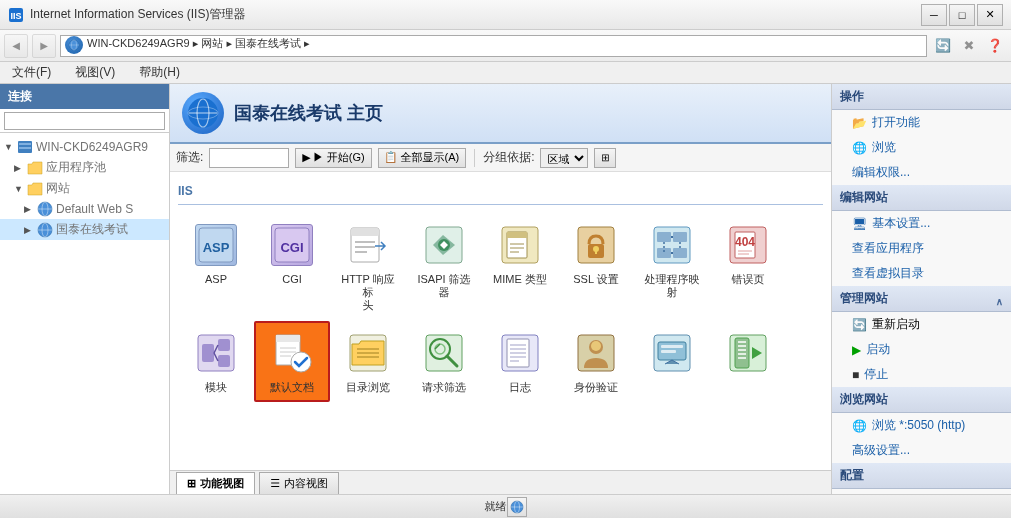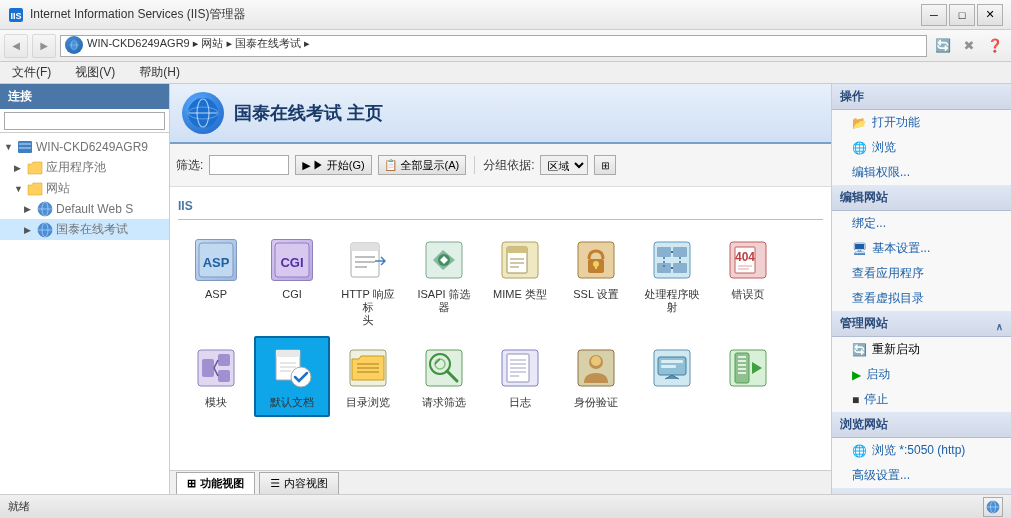--- a/index.html
+++ b/index.html
@@ -159,21 +159,21 @@
       width: 42px; height: 42px;
       border-radius: 50%;
       background: radial-gradient(circle at 35% 30%, #5aabff, #1a60c0);
       display: flex; align-items: center; justify-content: center;
       font-size: 20px;
     }
     .content-header-title { font-size: 18px; color: #1a3a6a; font-weight: bold; }
 
     
     .filter-bar {
-      height: 43px;
+      height: 28px;
       background: #f5f5f5;
       border-bottom: 1px solid #ddd;
       display: flex;
       align-items: center;
       padding: 0 6px;
       gap: 6px;
     }
     .filter-label { font-size: 12px; color: #333; }
     .filter-input {
       height: 20px;
@@ -234,21 +234,21 @@
       width: 76px;
       display: flex;
       flex-direction: column;
       align-items: center;
       padding: 6px 4px;
       cursor: pointer;
       border: 2px solid transparent;
       border-radius: 2px;
       gap: 4px;
     }
-    .icon-item.highlighted { border: 2px solid #0369a1; background: #0ea5e9; }
+    .icon-item.highlighted { border: 2px solid #b91c1c; background: #f97316; }
     .icon-img {
       width: 48px; height: 48px;
       display: flex; align-items: center; justify-content: center;
       position: relative;
     }
     .icon-label { font-size: 11px; color: #333; text-align: center; line-height: 1.2; }
 
     
     .asp-icon {
       width: 42px; height: 42px;
@@ -325,21 +325,21 @@
     
     .statusbar {
       height: 24px;
       background: linear-gradient(to bottom, #f0f0f0, #e0e0e0);
       border-top: 1px solid #ccc;
       display: flex;
       align-items: center;
       padding: 0 8px;
       font-size: 11px;
       color: #333;
-      justify-content: space-between;
+      justify-content: center;
     }
     .statusbar-right {
       display: flex; align-items: center; gap: 4px;
     }
     .status-icon {
       width: 20px; height: 20px;
       background: linear-gradient(to bottom, #f5f5f5, #e0e0e0);
       border: 1px solid #aaa;
       display: flex; align-items: center; justify-content: center;
       font-size: 11px;
@@ -735,23 +735,20 @@
       <span>浏览</span>
     </div>
     <div class="right-action">
       <span>编辑权限...</span>
     </div>
 
     <div class="right-section-header">
       <span>编辑网站</span>
     </div>
     <div class="right-action">
-      <span>绑定...</span>
-    </div>
-    <div class="right-action">
       <span>🖥</span>
       <span>基本设置...</span>
     </div>
     <div class="right-action">
       <span>查看应用程序</span>
     </div>
     <div class="right-action">
       <span>查看虚拟目录</span>
     </div>
 

